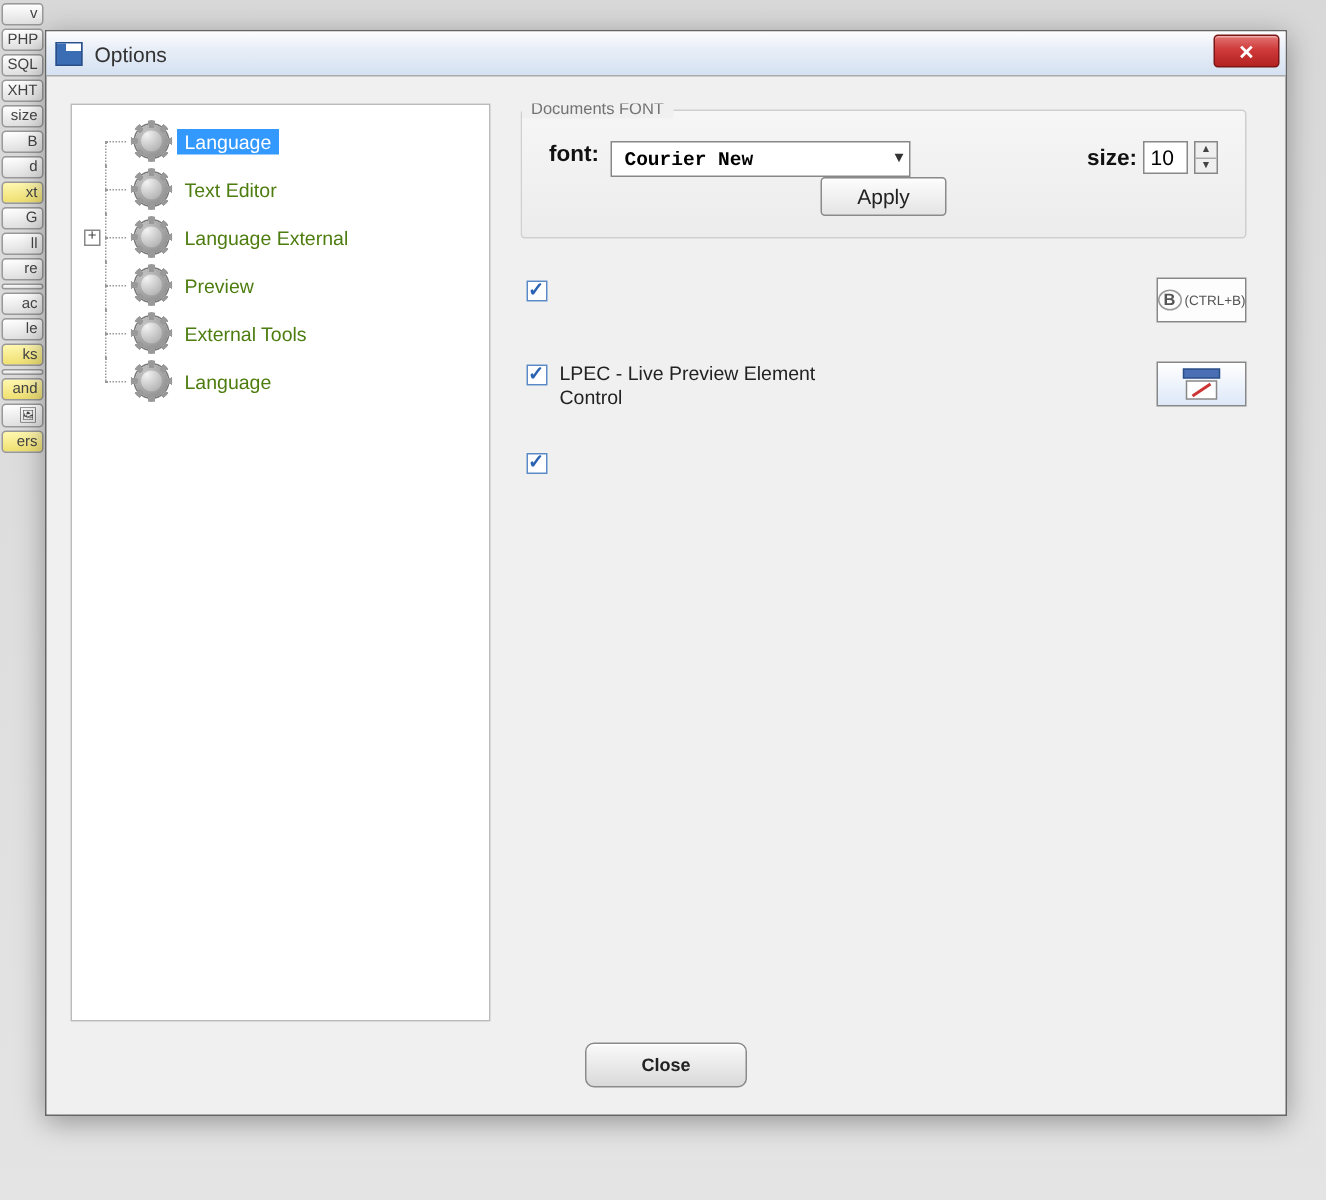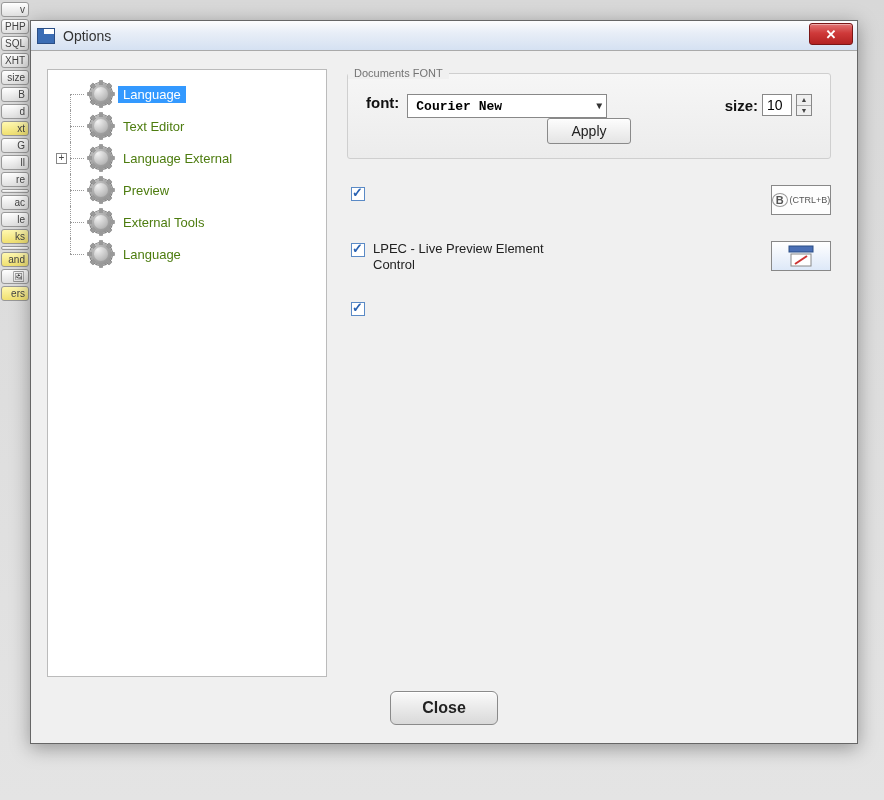--- a/index.html
+++ b/index.html
@@ -115,21 +115,21 @@
   .spin span{flex:1;font-size:7px;text-align:center;line-height:9px;color:#444;border-bottom:1px solid #aaa;cursor:pointer;}
   .spin span:last-child{border-bottom:none;}
   .apply-row{ text-align:center; }
   .btn {
     display:inline-block; min-width:84px; padding:4px 8px;
     background:linear-gradient(#fdfdfd,#e4e4e4); border:1px solid #8a8a8a;
     border-radius:3px; font-size:14px; color:#222; cursor:pointer;
     box-shadow:inset 0 1px 0 #fff;
   }
   .btn.big {
-    min-width:108px; padding:7px 26px; font-weight:bold; font-size:16px;
+    min-width:108px; padding:7px 26px; font-weight:bold; font-size:12px;
     border-radius:6px;
     background:linear-gradient(#fafafa,#d9d9d9);
   }
 
   .opt-row {
     display:flex; align-items:flex-start; gap:8px; margin:0 0 26px 4px;
   }
   .chk {
     width:14px; height:14px; border:1px solid #5a8ac6; background:#fff;
     position:relative; flex:none; margin-top:2px;

